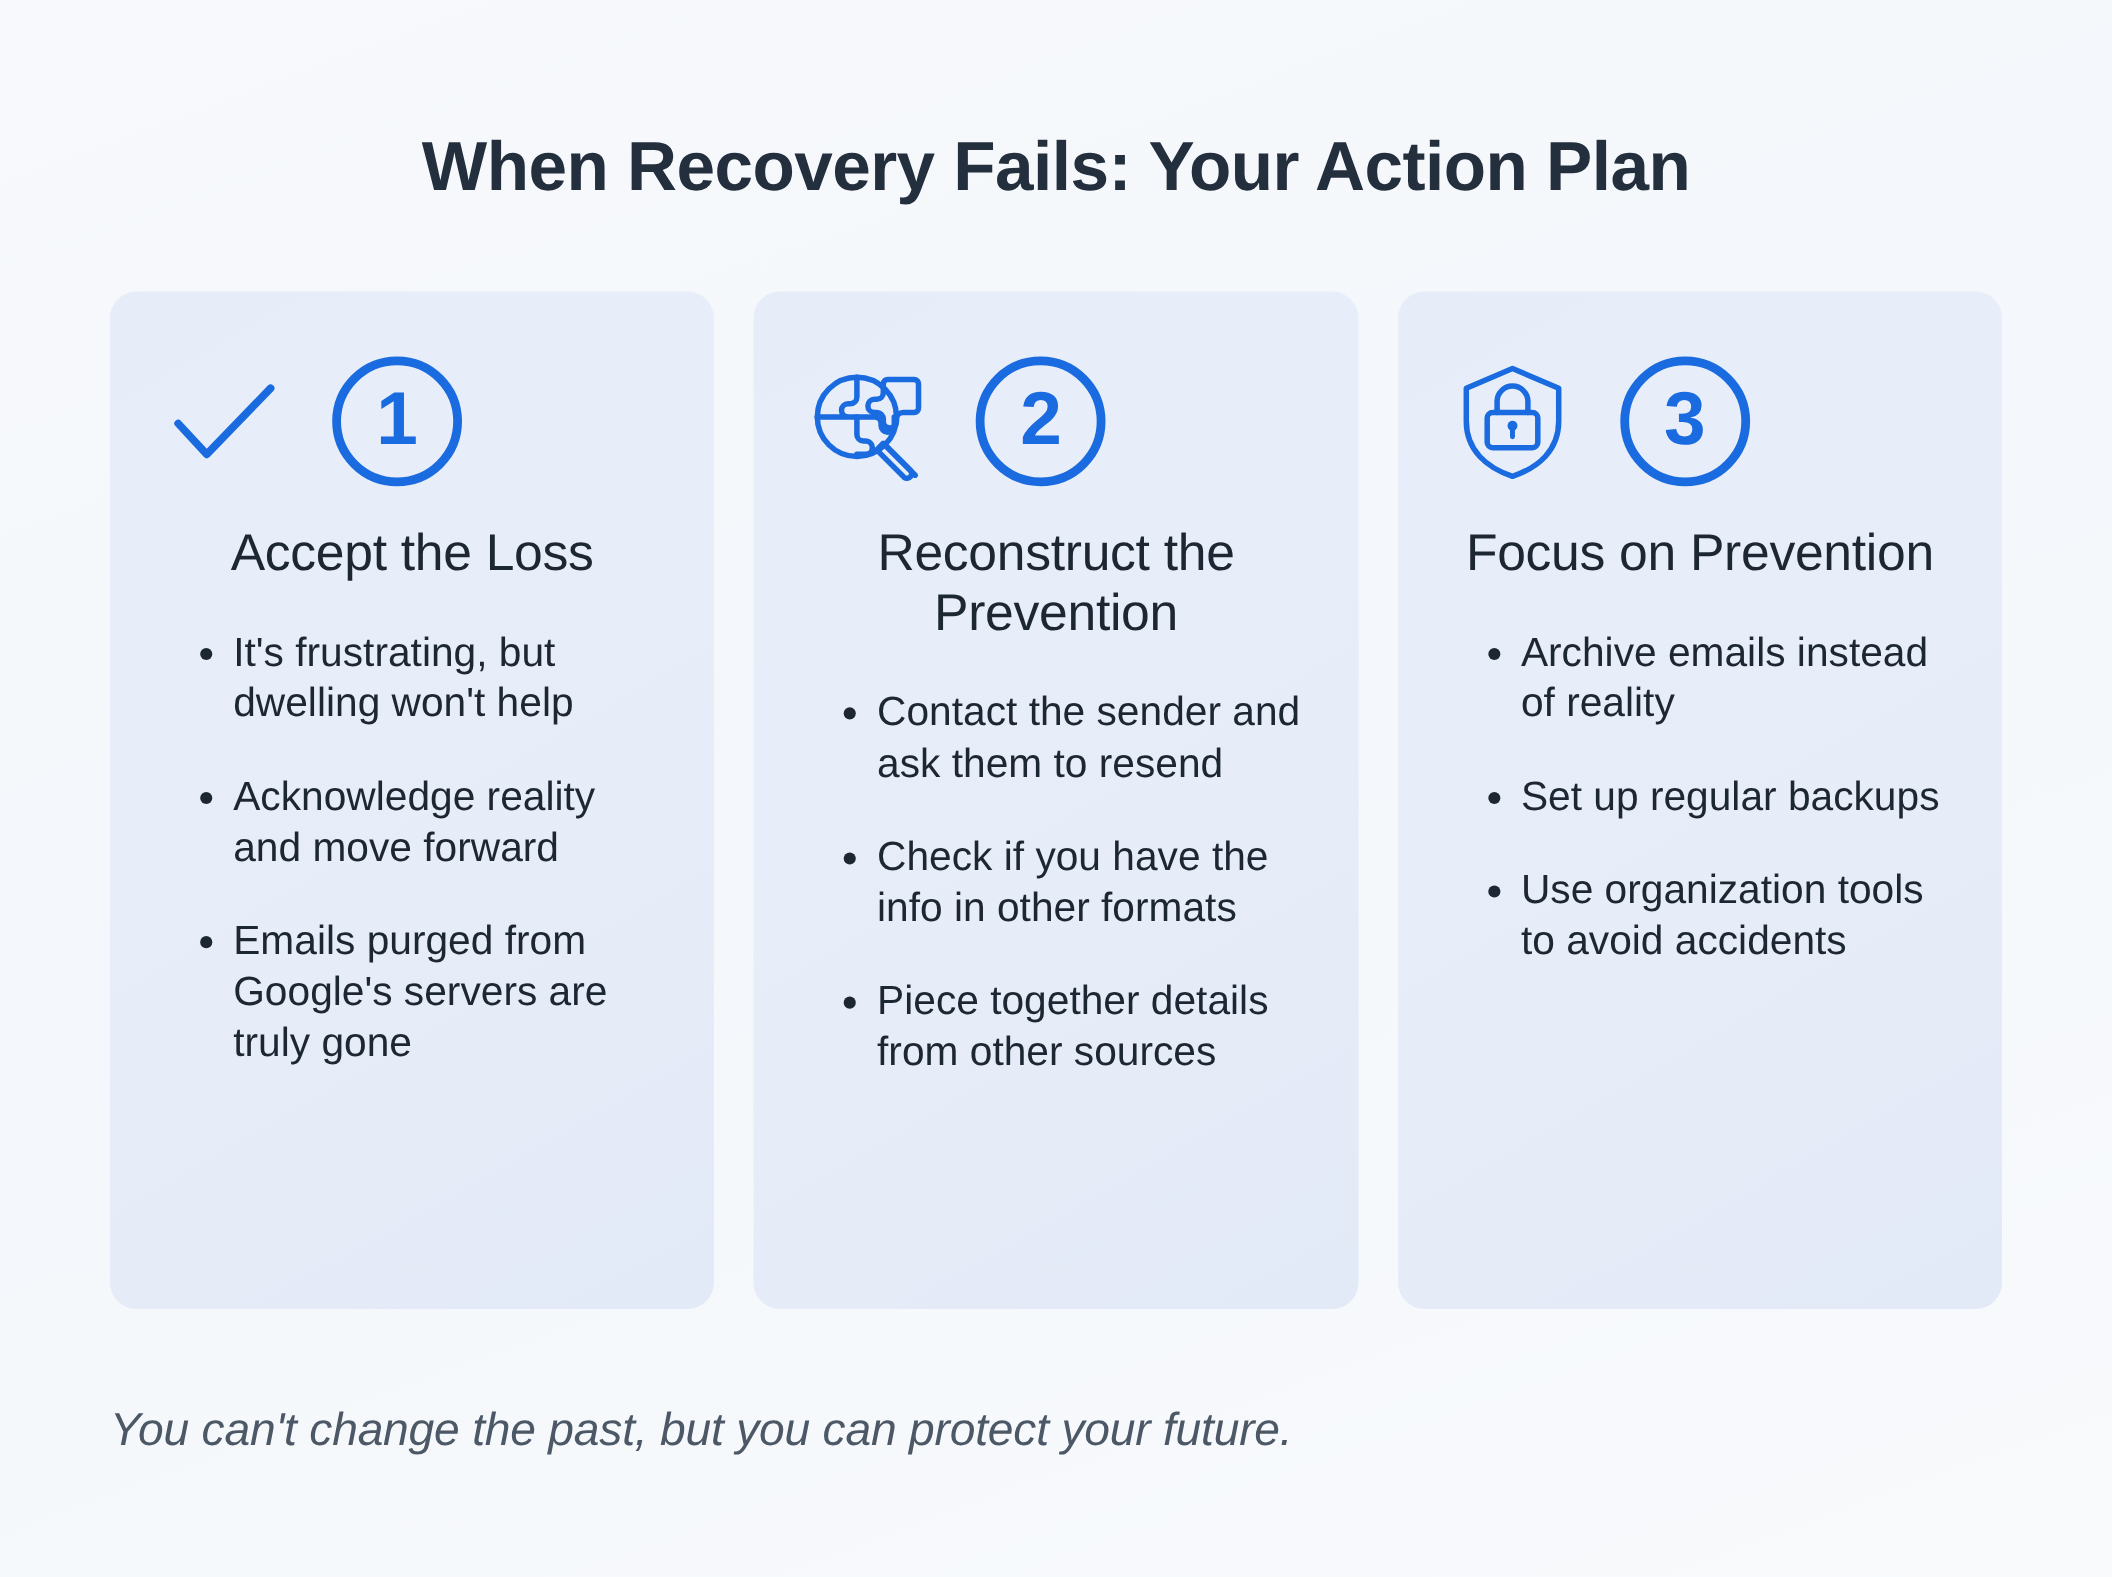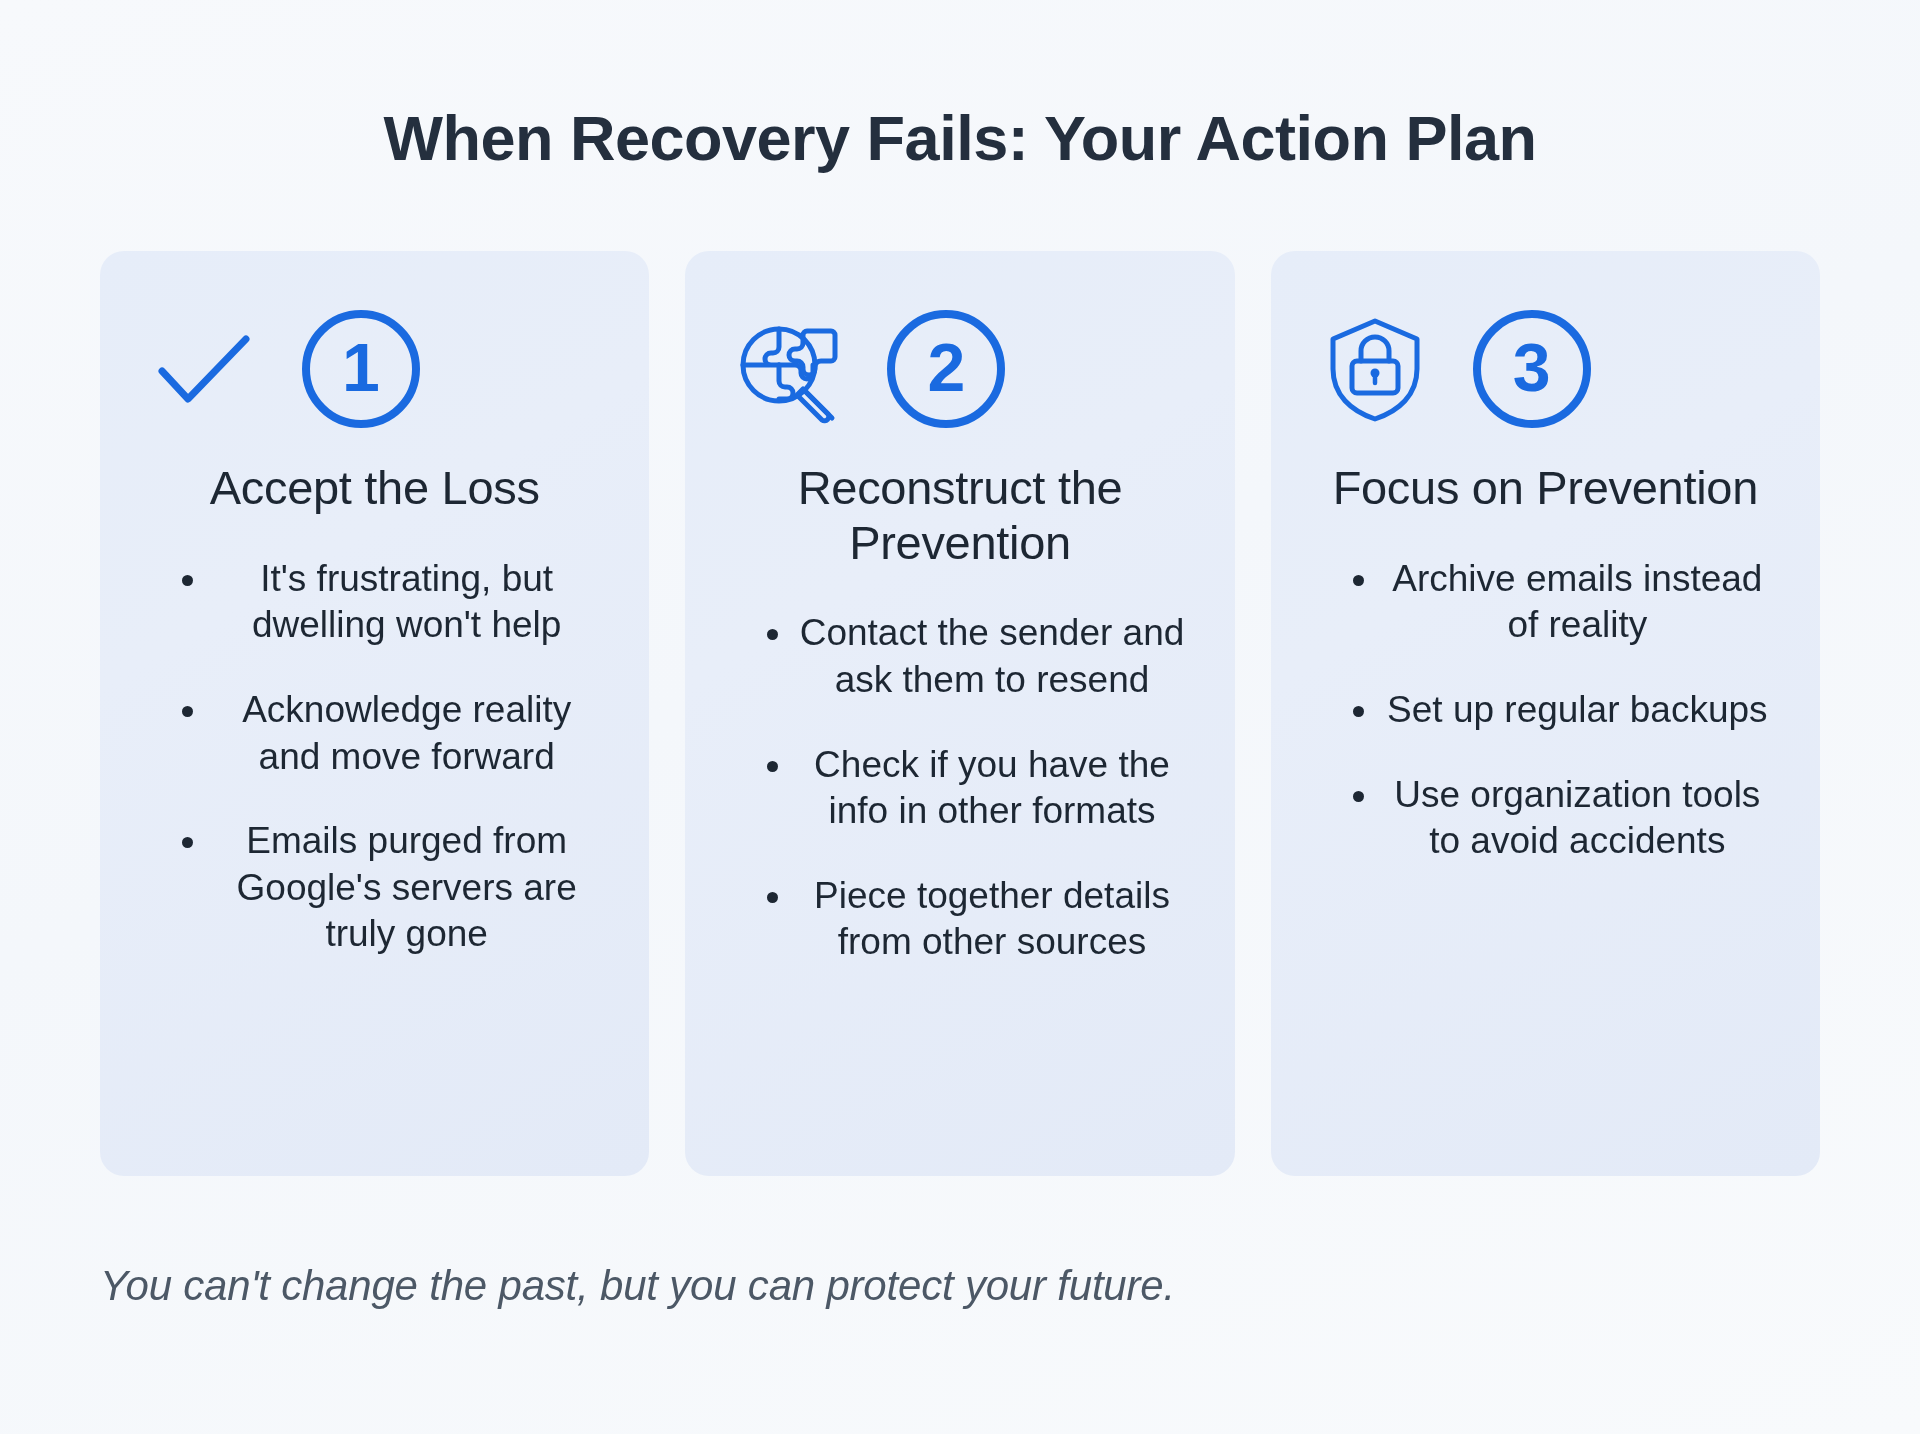--- a/index.html
+++ b/index.html
@@ -13,21 +13,21 @@
     font-family: "Liberation Sans", sans-serif;
     background: linear-gradient(160deg, #f7f9fc 0%, #f4f7fb 45%, #f8fafc 100%);
     color: #1b2430;
     overflow: hidden;
   }
 
   .page {
     position: relative;
     width: 1920px;
     height: 1434px;
-    padding: 0 100px;
+    padding: 14px 100px;
   }
 
   
   .title {
     text-align: center;
     font-size: 63px;
     font-weight: 700;
     letter-spacing: -0.5px;
     color: #242f3e;
     padding-top: 104px;
@@ -97,21 +97,20 @@
     line-height: 1.16;
     margin-bottom: 40px;
     letter-spacing: -0.3px;
     text-align: center;
   }
 
   
   .bullets {
     list-style: none;
     padding-left: 34px;
-    text-align: center;
   }
   .bullets li {
     position: relative;
     font-size: 37px;
     line-height: 1.26;
     color: #1d2733;
     margin-bottom: 38px;
     padding-left: 30px;
   }
   .bullets li:last-child { margin-bottom: 0; margin-top: 36px; }

